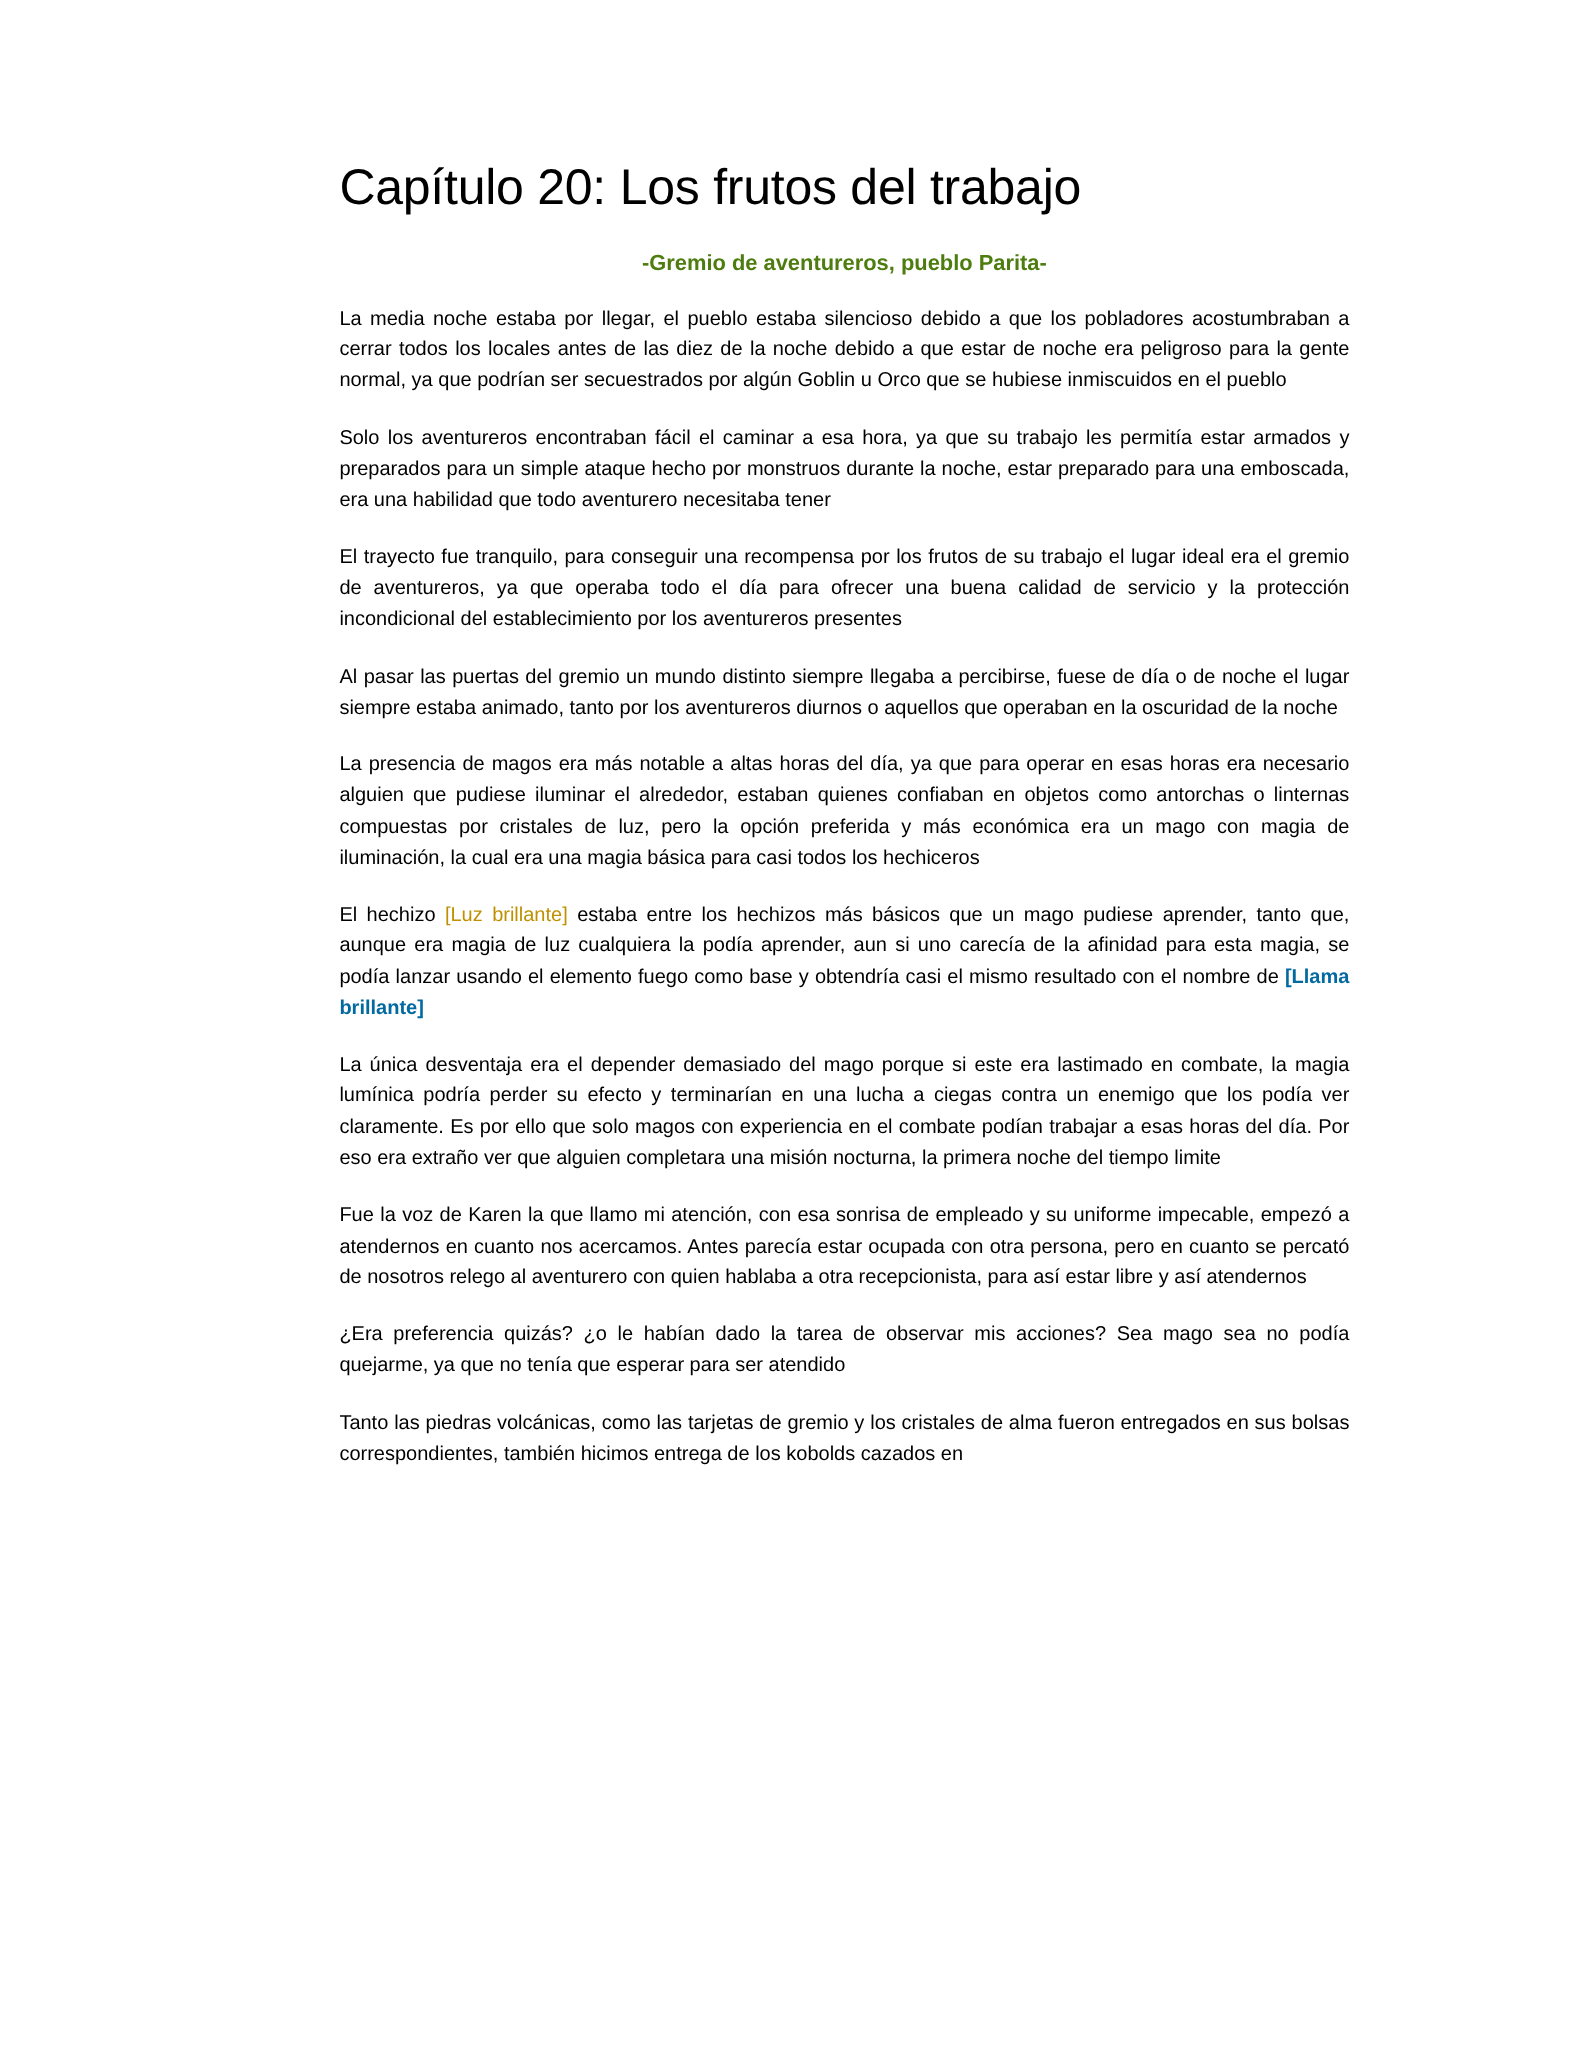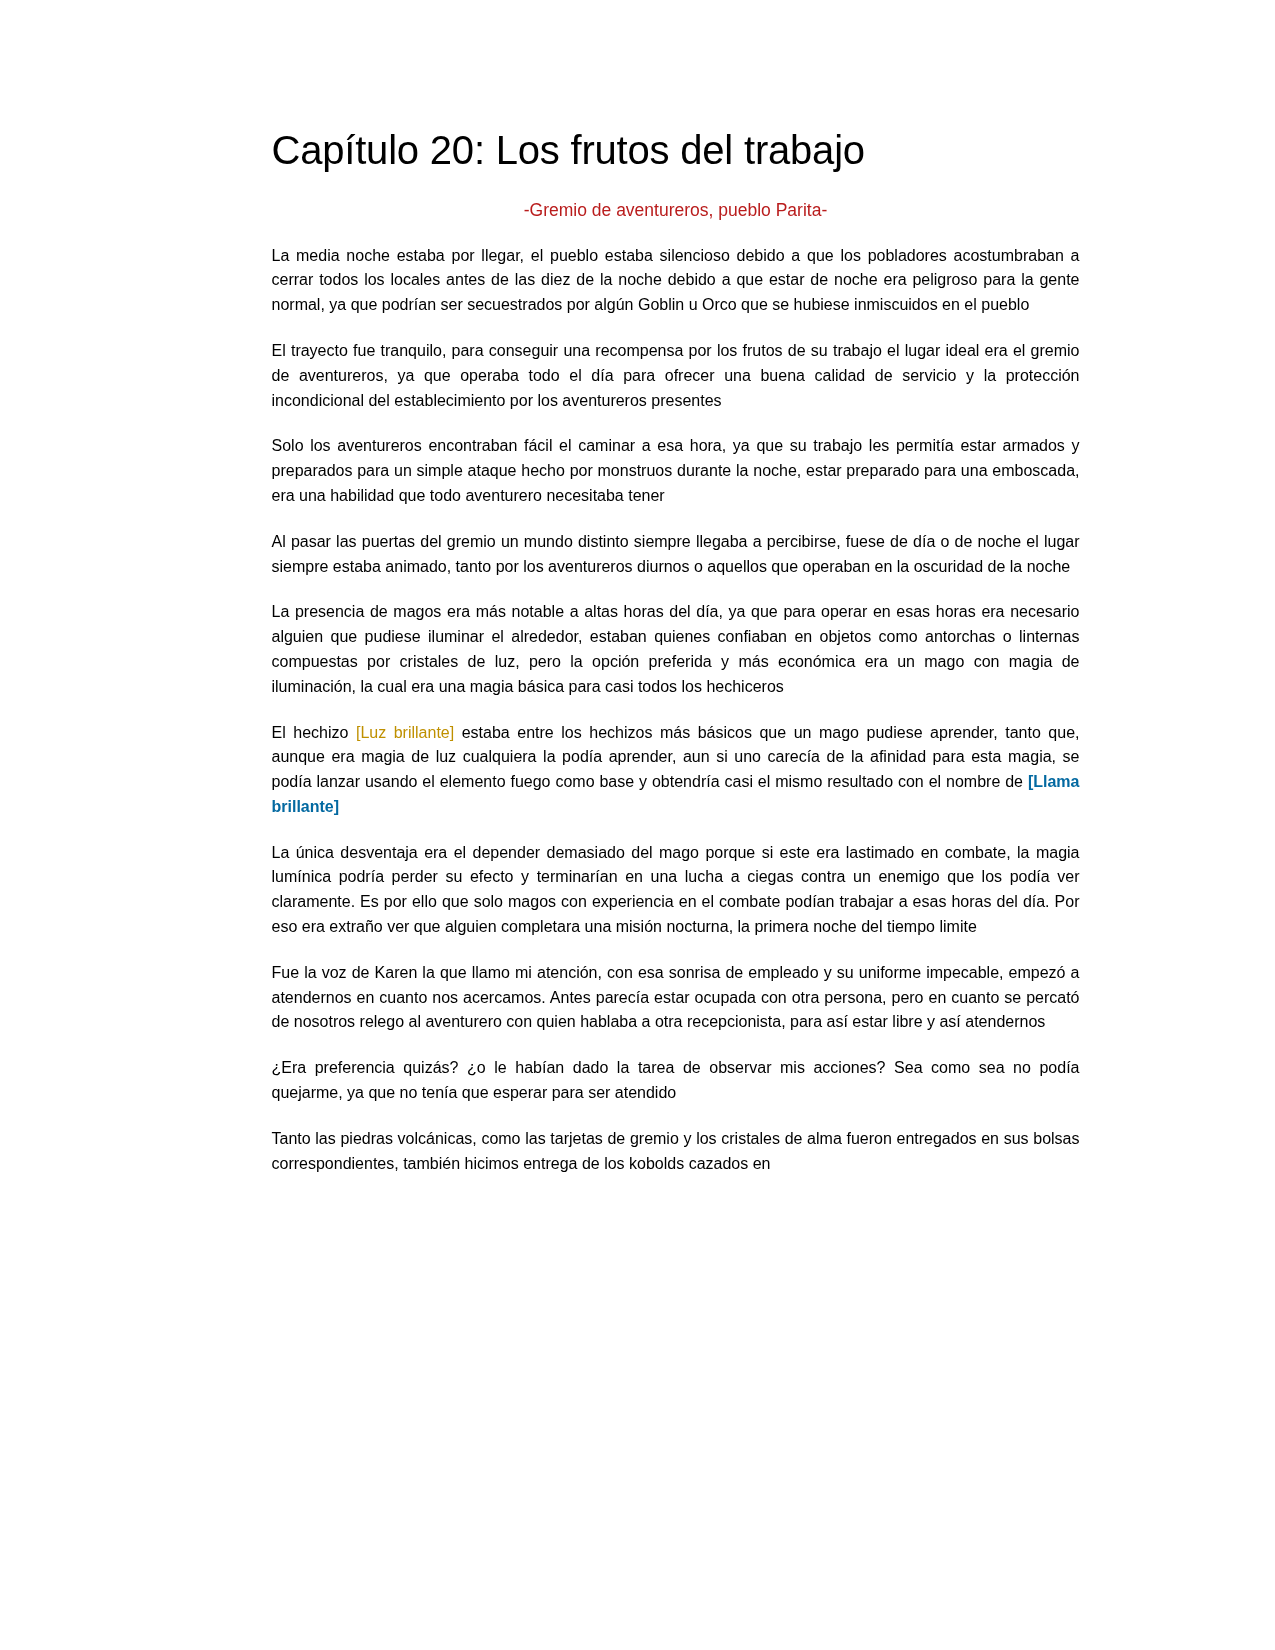--- a/index.html
+++ b/index.html
@@ -31,25 +31,25 @@
     font-size: 40px;
     font-weight: 400;
     line-height: 1.12;
     letter-spacing: -0.2px;
     margin: 0 0 26px 0;
     color: #000000;
     font-family: "Liberation Sans", "DejaVu Sans", sans-serif;
   }
   .doc-subtitle {
     font-size: 17.5px;
-    font-weight: normal;
+    font-weight: bold;
     text-align: center;
     margin: 0 0 22px 0;
     line-height: 1.3;
-    color: #b91c1c;
+    color: #4d7c0f;
   }
   p.body-par {
     font-size: 16px;
     line-height: 1.55;
     text-align: justify;
     text-justify: inter-word;
     margin: 0 0 21px 0;
     color: #000000;
     hyphens: none;
   }
@@ -70,34 +70,34 @@
 
 <div class="page">
   <div class="content">
 
     <h1 class="doc-title">Capítulo 20: Los frutos del trabajo</h1>
 
     <p class="doc-subtitle">-Gremio de aventureros, pueblo Parita-</p>
 
     <p class="body-par">La media noche estaba por llegar, el pueblo estaba silencioso debido a que los pobladores acostumbraban a cerrar todos los locales antes de las diez de la noche debido a que estar de noche era peligroso para la gente normal, ya que podrían ser secuestrados por algún Goblin u Orco que se hubiese inmiscuidos en el pueblo</p>
 
+    <p class="body-par">Solo los aventureros encontraban fácil el caminar a esa hora, ya que su trabajo les permitía estar armados y preparados para un simple ataque hecho por monstruos durante la noche, estar preparado para una emboscada, era una habilidad que todo aventurero necesitaba tener</p>
+
     <p class="body-par">El trayecto fue tranquilo, para conseguir una recompensa por los frutos de su trabajo el lugar ideal era el gremio de aventureros, ya que operaba todo el día para ofrecer una buena calidad de servicio y la protección incondicional del establecimiento por los aventureros presentes</p>
-
-    <p class="body-par">Solo los aventureros encontraban fácil el caminar a esa hora, ya que su trabajo les permitía estar armados y preparados para un simple ataque hecho por monstruos durante la noche, estar preparado para una emboscada, era una habilidad que todo aventurero necesitaba tener</p>
 
     <p class="body-par">Al pasar las puertas del gremio un mundo distinto siempre llegaba a percibirse, fuese de día o de noche el lugar siempre estaba animado, tanto por los aventureros diurnos o aquellos que operaban en la oscuridad de la noche</p>
 
     <p class="body-par">La presencia de magos era más notable a altas horas del día, ya que para operar en esas horas era necesario alguien que pudiese iluminar el alrededor, estaban quienes confiaban en objetos como antorchas o linternas compuestas por cristales de luz, pero la opción preferida y más económica era un mago con magia de iluminación, la cual era una magia básica para casi todos los hechiceros</p>
 
     <p class="body-par"><span>El hechizo </span><span class="spell-gold">[Luz brillante]</span><span> estaba entre los hechizos más básicos que un mago pudiese aprender, tanto que, aunque era magia de luz cualquiera la podía aprender, aun si uno carecía de la afinidad para esta magia, se podía lanzar usando el elemento fuego como base y obtendría casi el mismo resultado con el nombre de </span><span class="spell-red">[Llama brillante]</span></p>
 
     <p class="body-par">La única desventaja era el depender demasiado del mago porque si este era lastimado en combate, la magia lumínica podría perder su efecto y terminarían en una lucha a ciegas contra un enemigo que los podía ver claramente. Es por ello que solo magos con experiencia en el combate podían trabajar a esas horas del día. Por eso era extraño ver que alguien completara una misión nocturna, la primera noche del tiempo limite</p>
 
 
     <p class="body-par">Fue la voz de Karen la que llamo mi atención, con esa sonrisa de empleado y su uniforme impecable, empezó a atendernos en cuanto nos acercamos. Antes parecía estar ocupada con otra persona, pero en cuanto se percató de nosotros relego al aventurero con quien hablaba a otra recepcionista, para así estar libre y así atendernos</p>
 
-    <p class="body-par">¿Era preferencia quizás? ¿o le habían dado la tarea de observar mis acciones? Sea como sea no podía quejarme, ya que no tenía que esperar para ser atendido</p>
+    <p class="body-par">¿Era preferencia quizás? ¿o le habían dado la tarea de observar mis acciones? Sea mago sea no podía quejarme, ya que no tenía que esperar para ser atendido</p>
 
 
     <p class="body-par">Tanto las piedras volcánicas, como las tarjetas de gremio y los cristales de alma fueron entregados en sus bolsas correspondientes, también hicimos entrega de los kobolds cazados en</p>
 
   </div>
 </div>
 
 </body></html>

